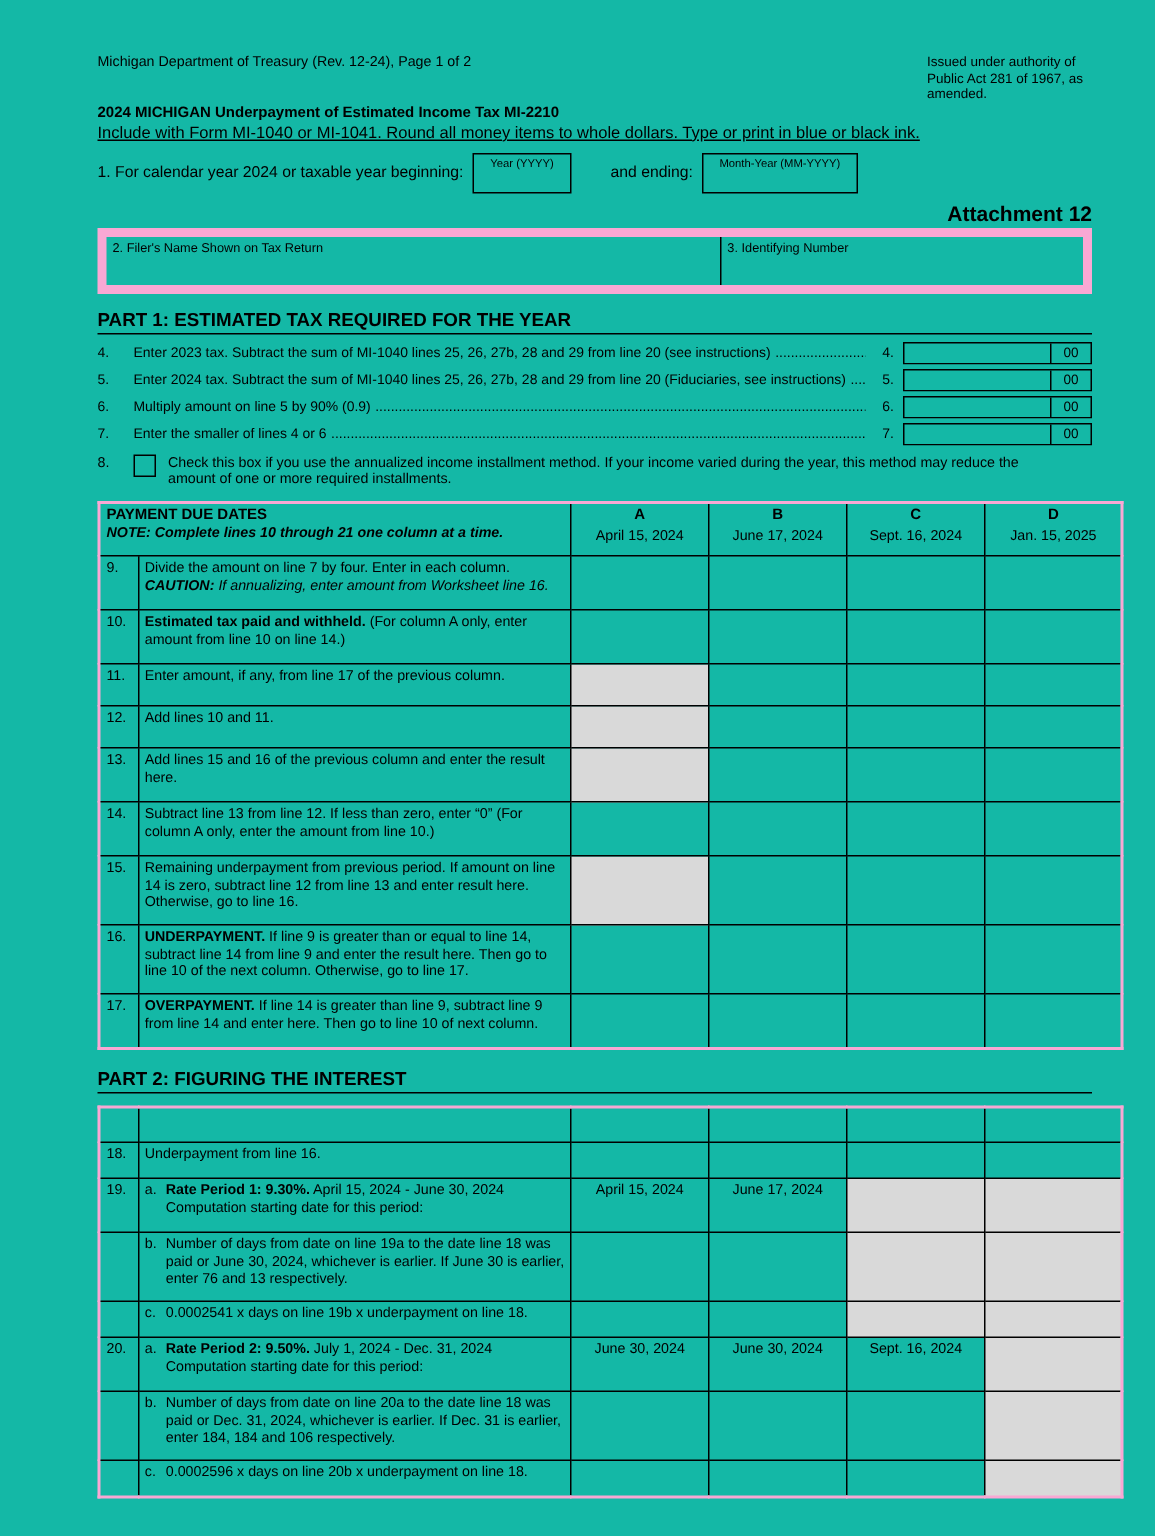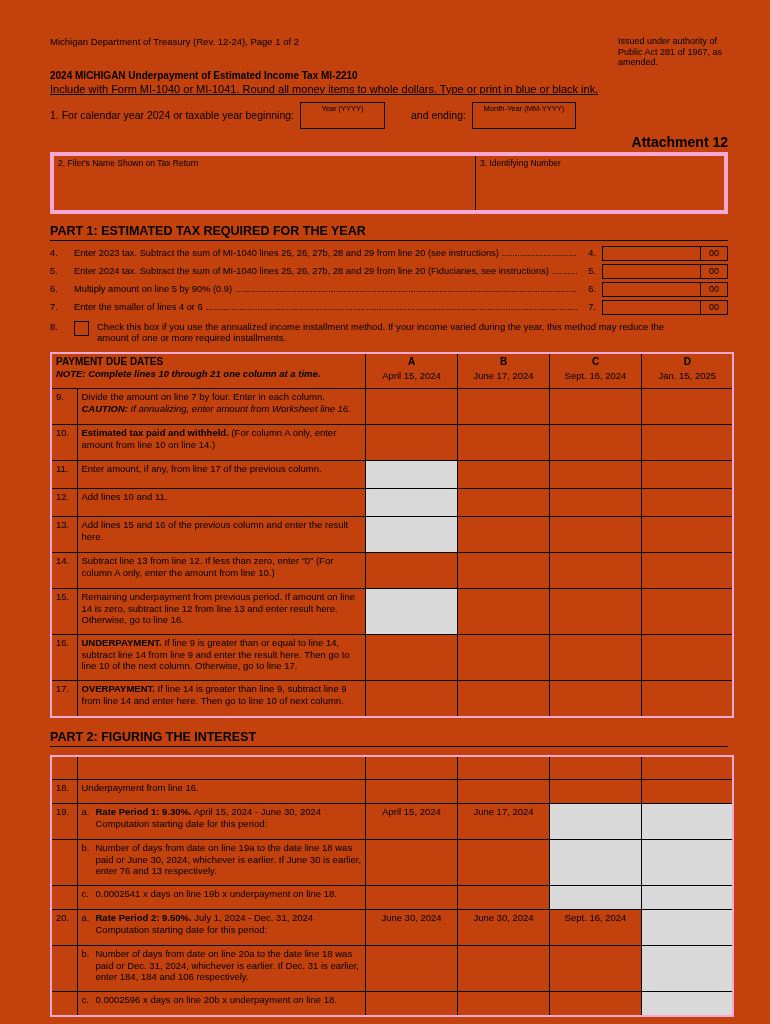--- a/index.html
+++ b/index.html
@@ -1,37 +1,37 @@
 <!DOCTYPE html>
 <html style="--shaded: #d9d9d9;"><head>
 <meta charset="utf-8">
 <style>
   * { margin:0; padding:0; box-sizing:border-box; }
   html,body { background:#ffffff; }
   .page {
-    width:770px; height:1024px; background:#c2410c; color:#000;
+    width:770px; height:1024px; background:#14b8a6; color:#000;
     font-family:"Liberation Sans", sans-serif;
-    padding:36px 42px 0 50px; position:relative; overflow:hidden;
+    padding:36px 42px 0 65px; position:relative; overflow:hidden;
   }
   .topbar { display:flex; justify-content:space-between; align-items:flex-start; }
   .agency { font-size:9.5px; }
   .authority { font-size:9px; line-height:1.18; width:110px; }
   .form-title { font-size:10px; font-weight:bold; margin-top:2px; }
   .subtitle { font-size:11px; text-decoration:underline; margin-top:2px; }
 
   .line1 { display:flex; align-items:center; margin-top:7px; font-size:10.5px; }
   .labeled-box { border:1px solid #000; height:27px; display:flex; flex-direction:column; align-items:center; }
   .labeled-box .box-label { font-size:7.5px; padding-top:1px; white-space:nowrap; }
   .labeled-box .box-input { flex:1; width:100%; }
-  .year-box { width:85px; margin-left:6px; }
+  .year-box { width:66px; margin-left:6px; }
   .month-box { width:104px; margin-left:6px; }
   .and-ending { margin-left:26px; }
   .attachment { text-align:right; font-weight:bold; font-size:14px; margin-top:5px; }
 
-  .filer { border:4px solid #f9a8d4; display:flex; height:62px; margin-top:2px; }
+  .filer { border:6px solid #f9a8d4; display:flex; height:44px; margin-top:2px; }
   .filer-name { flex:1.72; border-right:1px solid #000; padding:2px 4px; }
   .filer-id { flex:1; padding:2px 4px; }
   .small-label { font-size:8.5px; }
   .fill-area { height:24px; }
 
   .part-title { font-size:12.5px; font-weight:bold; margin-top:10px; padding-bottom:2px; border-bottom:1.5px solid #000; }
 
   .amt-lines { margin-top:5px; }
   .amt-line { display:flex; align-items:center; font-size:9.3px; margin-top:3px; overflow:hidden; }
   .amt-line .ln { width:24px; flex-shrink:0; }

